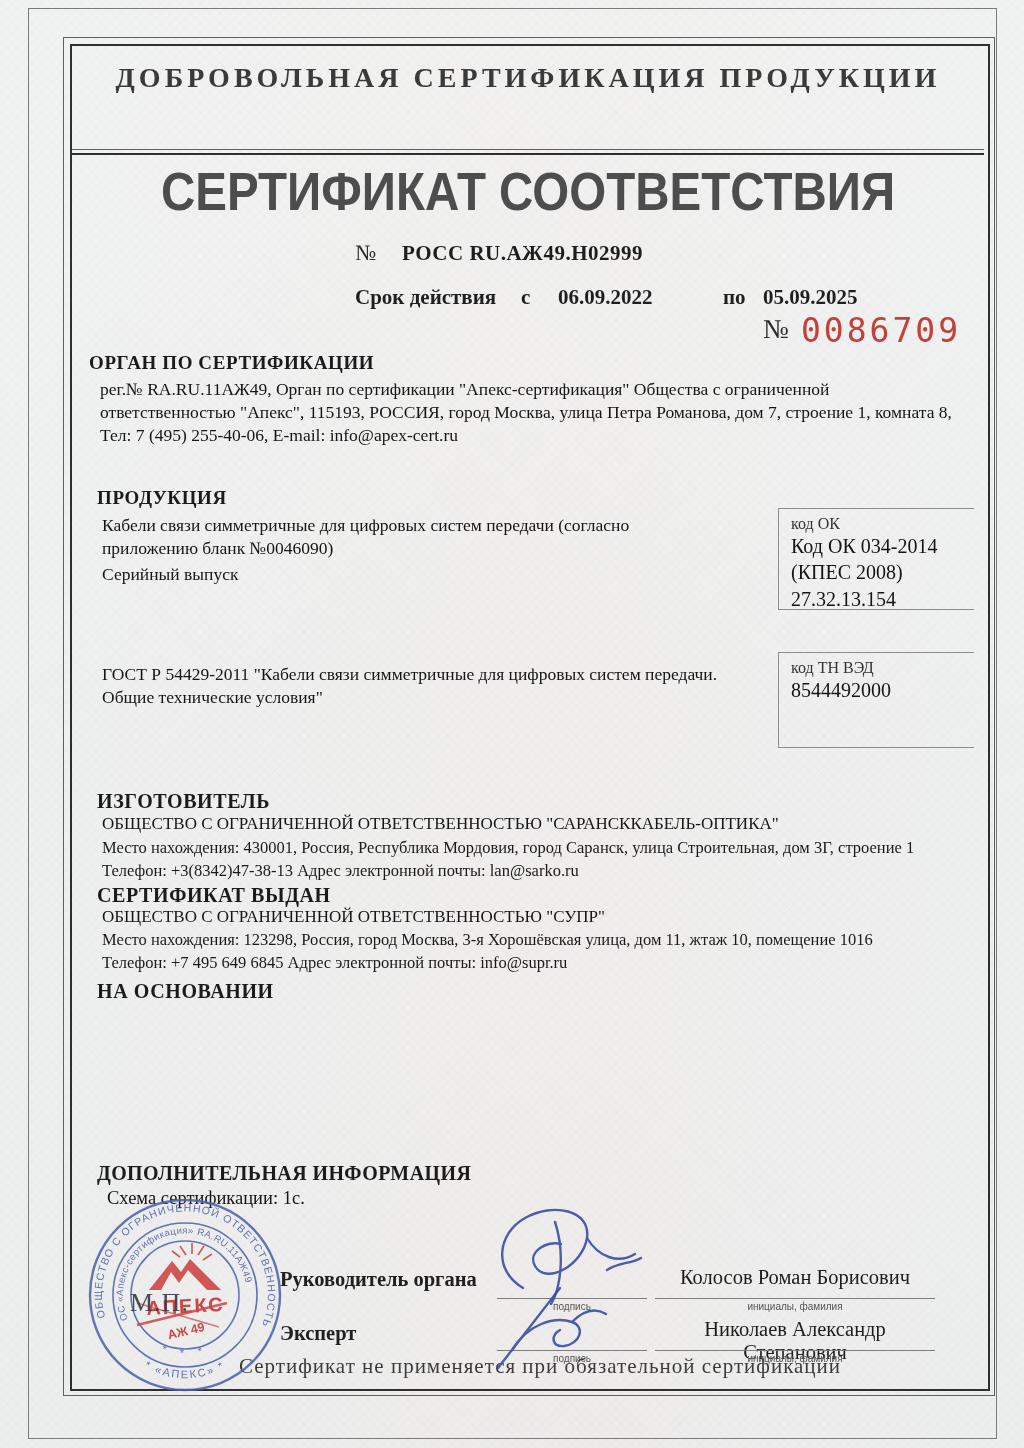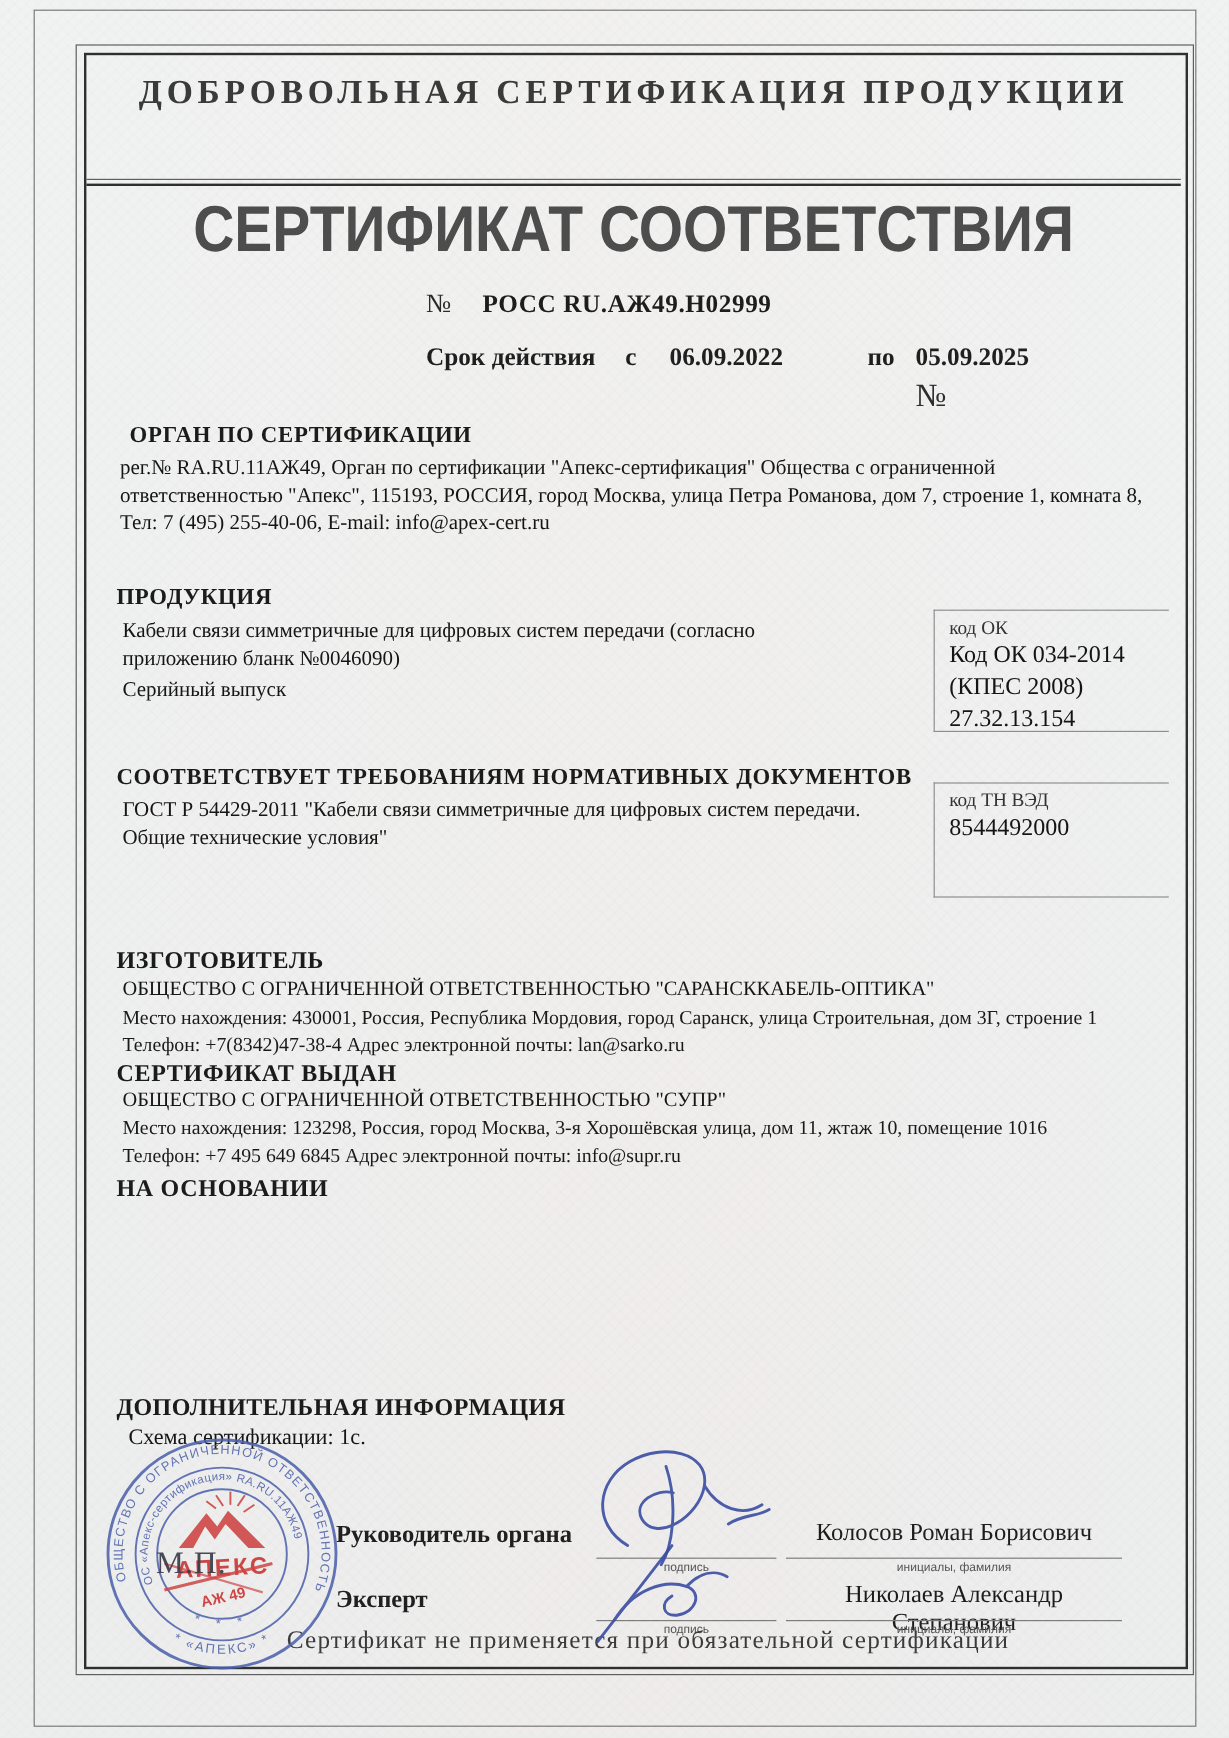--- a/index.html
+++ b/index.html
@@ -76,47 +76,47 @@
   <span class="abs no-sign" style="left:355px;top:240px;">№</span>
   <span class="abs cert-no" style="left:402px;top:241px;">РОСС RU.АЖ49.Н02999</span>
 
   <span class="abs validity-label" style="left:355px;top:285px;">Срок действия</span>
   <span class="abs validity-label" style="left:521px;top:285px;">с</span>
   <span class="abs date" style="left:558px;top:285px;">06.09.2022</span>
   <span class="abs validity-label" style="left:723px;top:285px;">по</span>
   <span class="abs date" style="left:763px;top:285px;">05.09.2025</span>
 
   <span class="abs blank-no-sign" style="left:763px;top:314px;">№</span>
+  <span class="abs blank-no" style="left:801px;top:311px;">0086709</span>
 
-  <div class="abs h1" style="left:108px;top:352px;">ОРГАН ПО СЕРТИФИКАЦИИ</div>
+  <div class="abs h1" style="left:89px;top:352px;">ОРГАН ПО СЕРТИФИКАЦИИ</div>
   <div class="abs body-text" style="left:100px;top:378px;width:852px;">рег.№ RA.RU.11АЖ49, Орган по сертификации "Апекс-сертификация" Общества с ограниченной ответственностью "Апекс", 115193, РОССИЯ, город Москва, улица Петра Романова, дом 7, строение 1, комната 8, Тел: 7 (495) 255-40-06, E-mail: info@apex-cert.ru</div>
 
   <div class="abs h1" style="left:97px;top:487px;">ПРОДУКЦИЯ</div>
   <div class="abs body-text" style="left:102px;top:514px;width:570px;">Кабели связи симметричные для цифровых систем передачи (согласно приложению бланк №0046090)</div>
   <div class="abs body-text" style="left:102px;top:563px;">Серийный выпуск</div>
 
   <div class="abs code-box" style="top:508px;height:102px;">
     <div class="code-label">код ОК</div>
     <div class="code-value">Код ОК 034-2014</div>
     <div class="code-value">(КПЕС 2008)</div>
     <div class="code-value">27.32.13.154</div>
   </div>
 
-  <div class="abs h1" style="left:97px;top:637px;">СООТВЕТСТВУЕТ ТРЕБОВАНИЯМ НОРМАТИВНЫХ ДОКУМЕНТОВ</div>
   <div class="abs body-text" style="left:102px;top:663px;width:640px;">ГОСТ Р 54429-2011 "Кабели связи симметричные для цифровых систем передачи. Общие технические условия"</div>
 
   <div class="abs code-box" style="top:652px;height:96px;">
     <div class="code-label">код ТН ВЭД</div>
     <div class="code-value">8544492000</div>
   </div>
 
   <div class="abs h1 big" style="left:97px;top:790px;">ИЗГОТОВИТЕЛЬ</div>
   <div class="abs org-name" style="left:102px;top:814px;width:880px;">ОБЩЕСТВО С ОГРАНИЧЕННОЙ ОТВЕТСТВЕННОСТЬЮ "САРАНСККАБЕЛЬ-ОПТИКА"</div>
   <div class="abs detail-line" style="left:102px;top:838px;width:880px;">Место нахождения: 430001, Россия, Республика Мордовия, город Саранск, улица Строительная, дом 3Г, строение 1</div>
-  <div class="abs detail-line" style="left:102px;top:861px;width:880px;">Телефон: +7(8342)47-38-4 Адрес электронной почты: lan@sarko.ru</div>
+  <div class="abs detail-line" style="left:102px;top:861px;width:880px;">Телефон: +3(8342)47-38-13 Адрес электронной почты: lan@sarko.ru</div>
 
   <div class="abs h1 big" style="left:97px;top:884px;">СЕРТИФИКАТ ВЫДАН</div>
   <div class="abs org-name" style="left:102px;top:907px;width:880px;">ОБЩЕСТВО С ОГРАНИЧЕННОЙ ОТВЕТСТВЕННОСТЬЮ "СУПР"</div>
   <div class="abs detail-line" style="left:102px;top:930px;width:880px;">Место нахождения: 123298, Россия, город Москва, 3-я Хорошёвская улица, дом 11, жтаж 10, помещение 1016</div>
   <div class="abs detail-line" style="left:102px;top:953px;width:880px;">Телефон: +7 495 649 6845 Адрес электронной почты: info@supr.ru</div>
 
   <div class="abs h1 big" style="left:97px;top:980px;">НА ОСНОВАНИИ</div>
 
   <div class="abs h1 big" style="left:97px;top:1162px;letter-spacing:0.4px;">ДОПОЛНИТЕЛЬНАЯ ИНФОРМАЦИЯ</div>
   <div class="abs body-text" style="left:107px;top:1186px;font-size:18.5px;font-family:Liberation Serif, serif;">Схема сертификации: 1с.</div>

